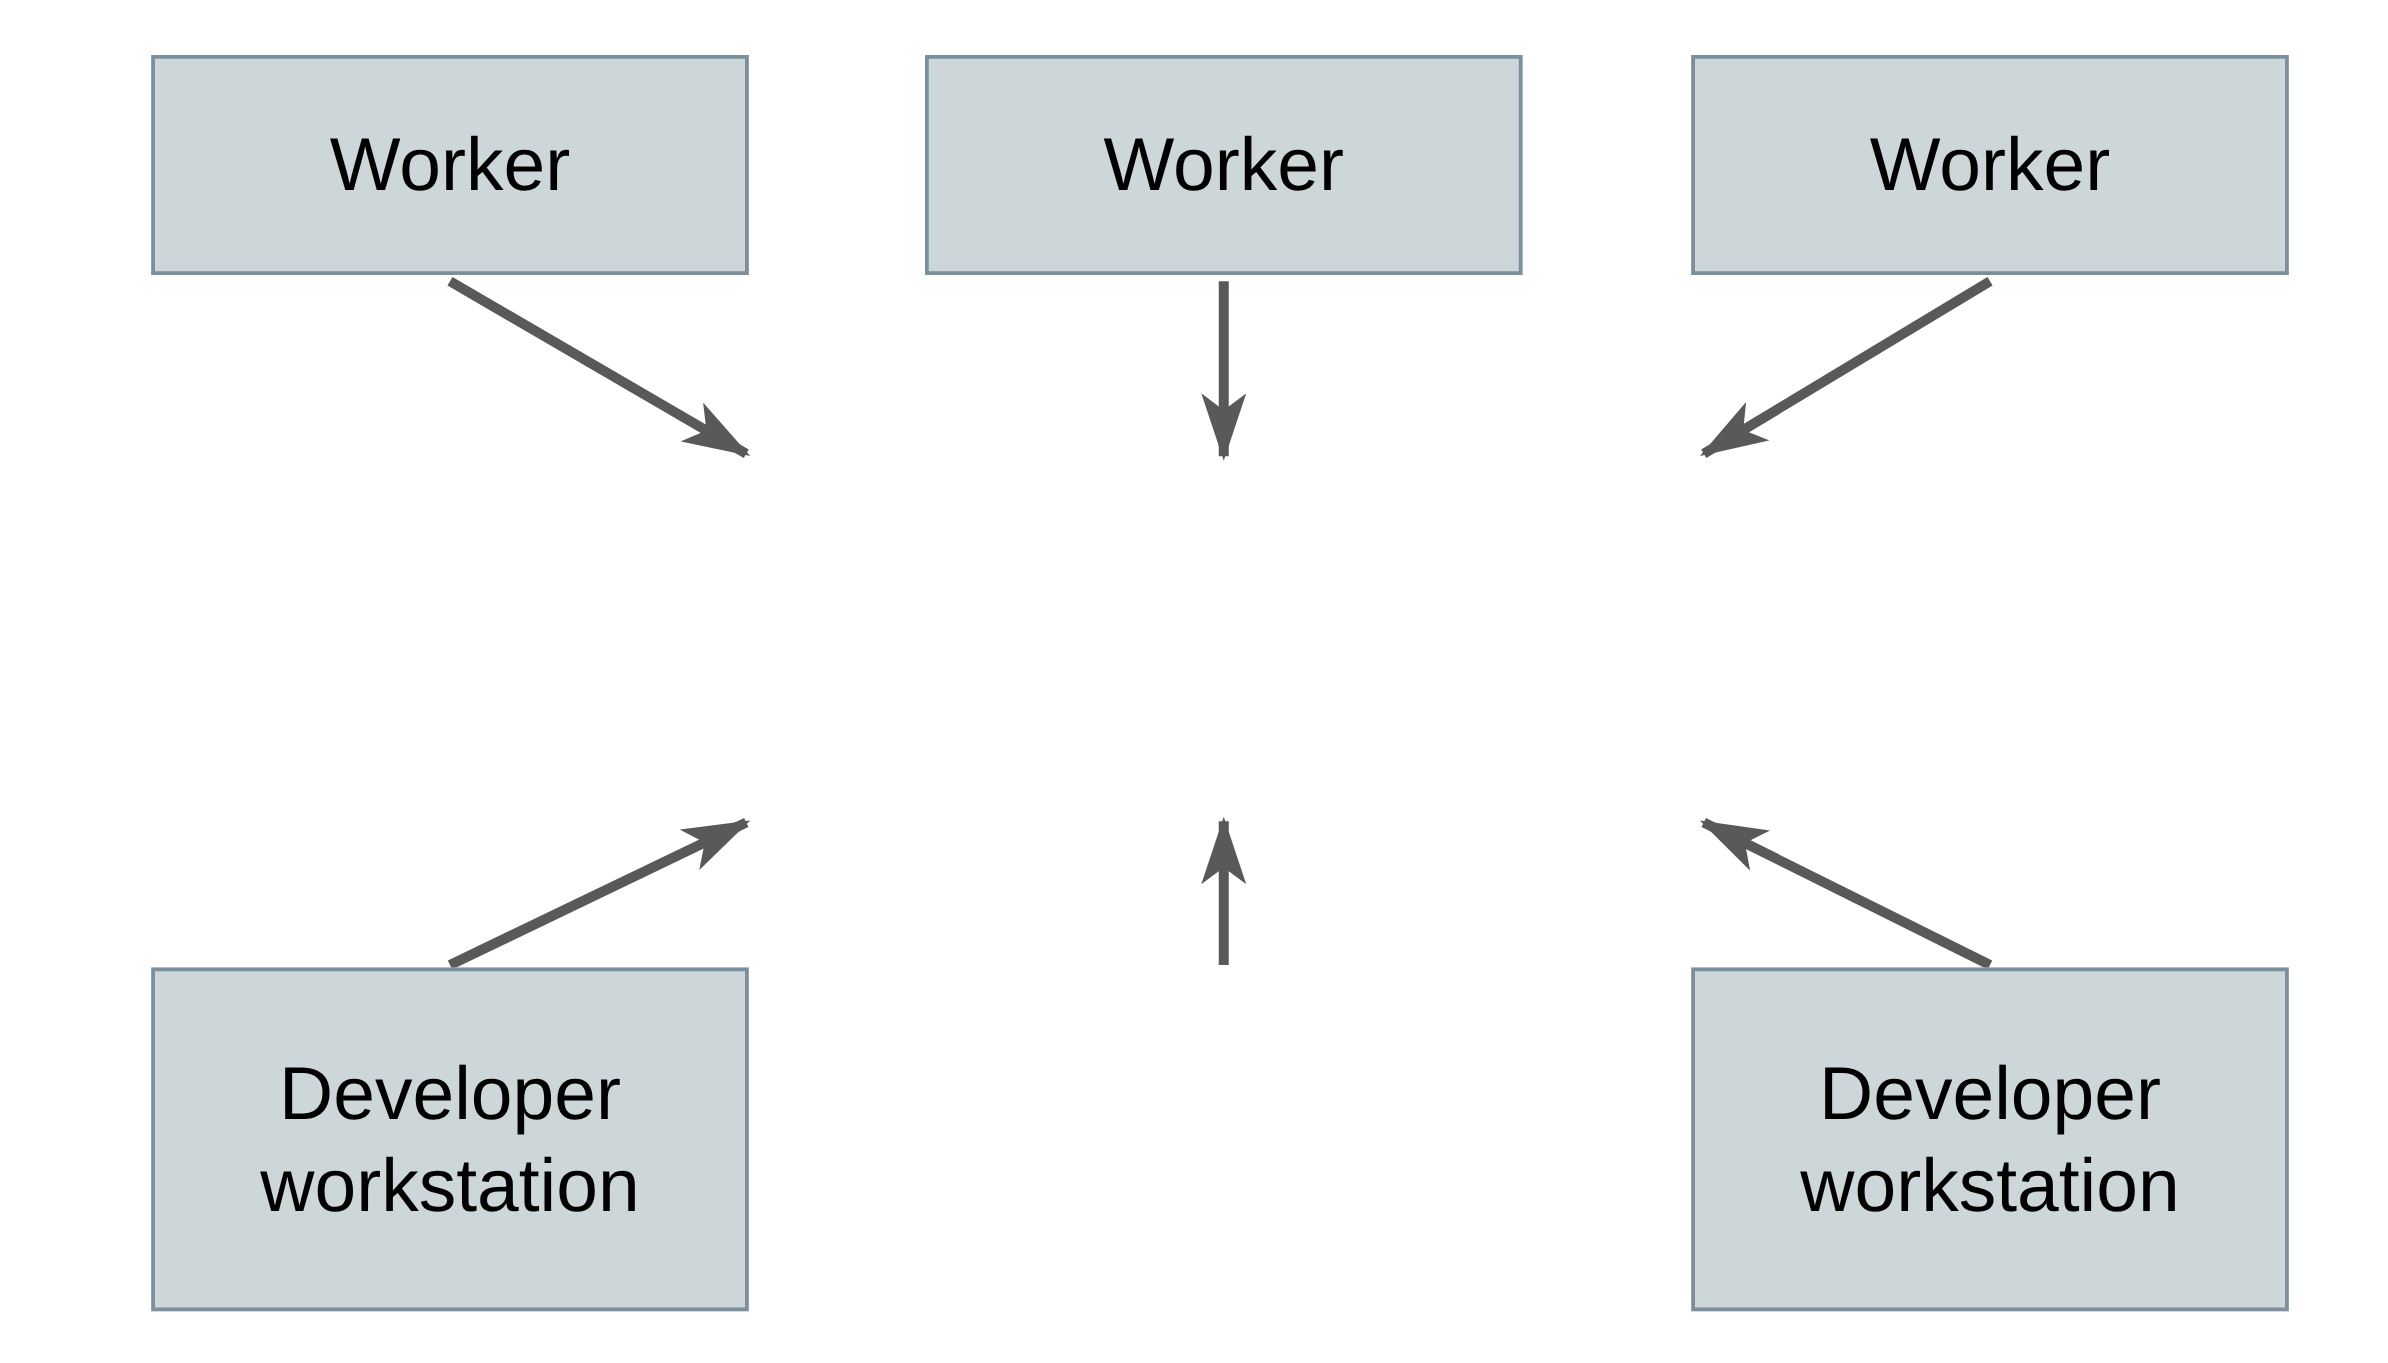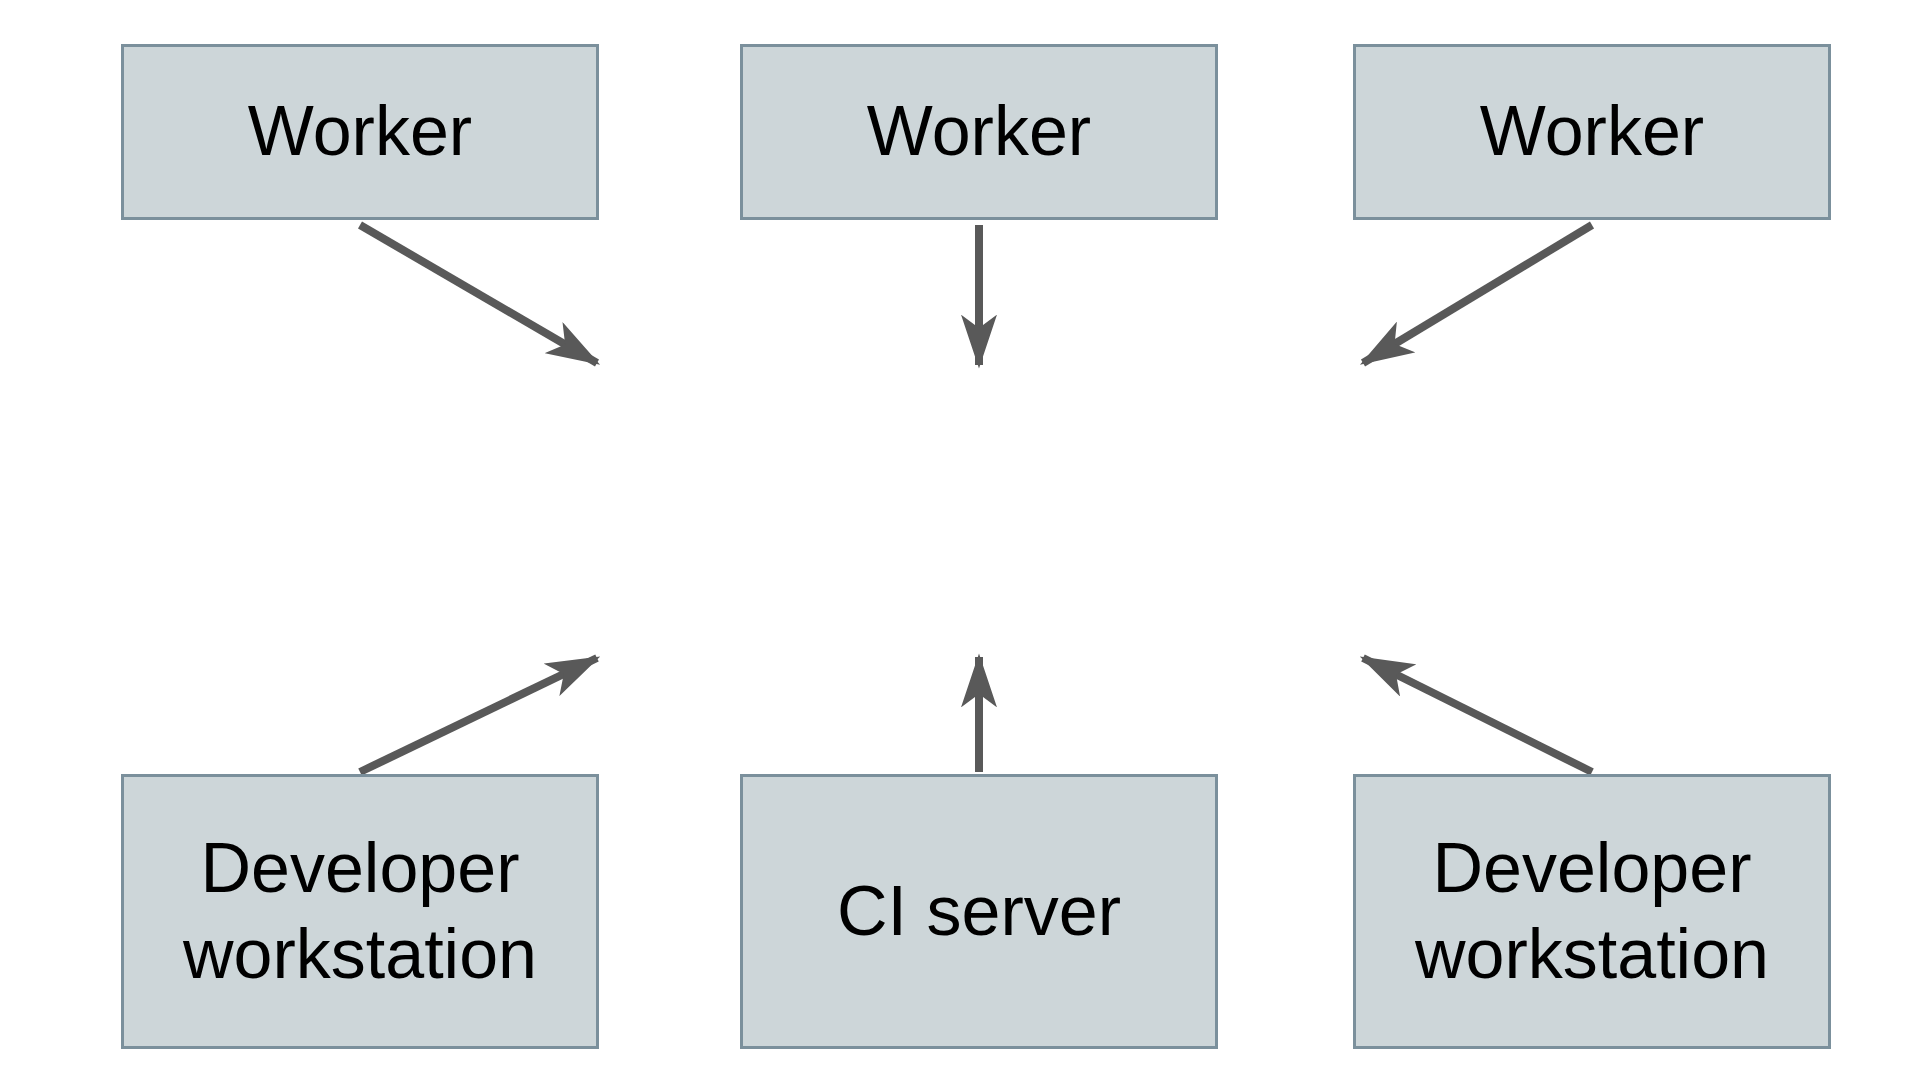--- a/index.html
+++ b/index.html
@@ -27,21 +27,21 @@
     position: absolute;
     box-sizing: border-box;
     background: #cdd6d9;
     border: 3px solid #7b909c;
     display: flex;
     align-items: center;
     justify-content: center;
     text-align: center;
   }
   .node .label {
-    font-size: 70px;
+    font-size: 60px;
     line-height: 1.22;
     color: #000000;
     font-weight: 400;
     padding: 0 10px;
   }
 </style>
 </head>
 <body>
 
 <div class="canvas">
@@ -70,21 +70,18 @@
 
   <div class="node" style="left:1353px; top:44px;  width:478px; height:176px;">
     <span class="label">Worker</span>
   </div>
 
 
   <div class="node" style="left:121px;  top:774px; width:478px; height:275px;">
     <span class="label">Developer workstation</span>
   </div>
 
-  <div class="node" style="left:740px;  top:774px; width:478px; height:275px;">
-    <span class="label">CI server</span>
-  </div>
 
   <div class="node" style="left:1353px; top:774px; width:478px; height:275px;">
     <span class="label">Developer workstation</span>
   </div>
 
 </div>
 
 </body></html>

